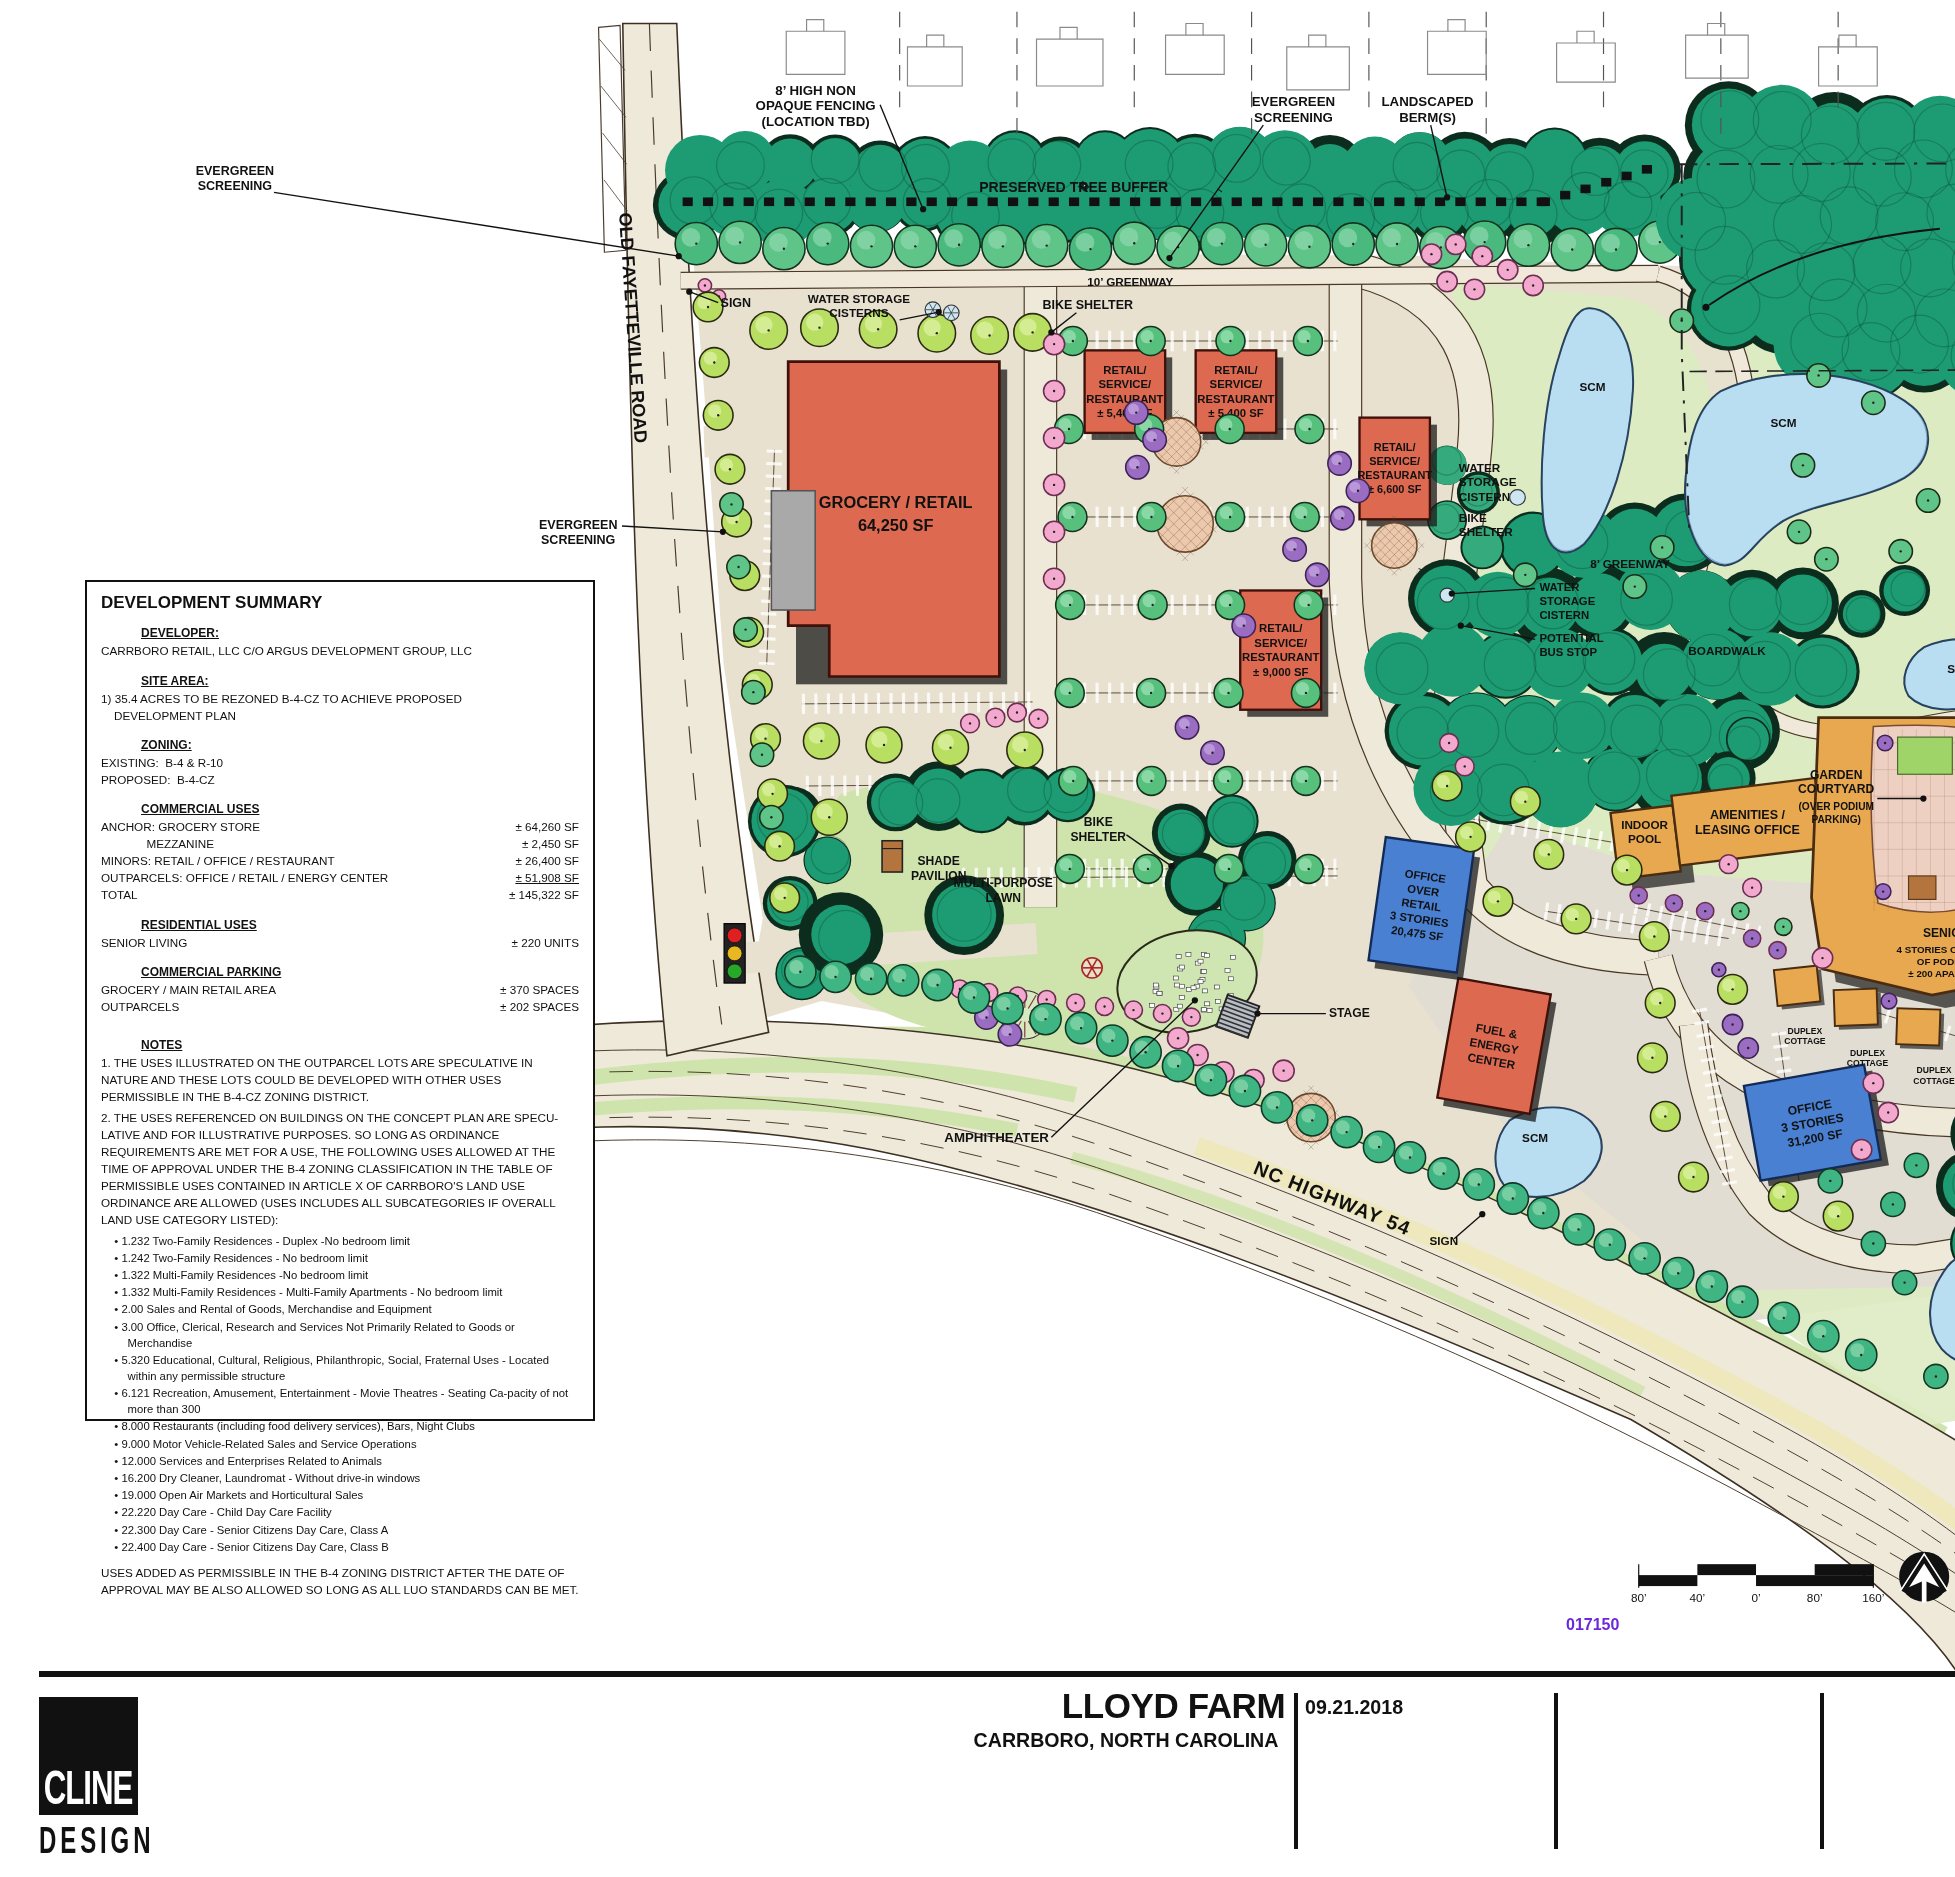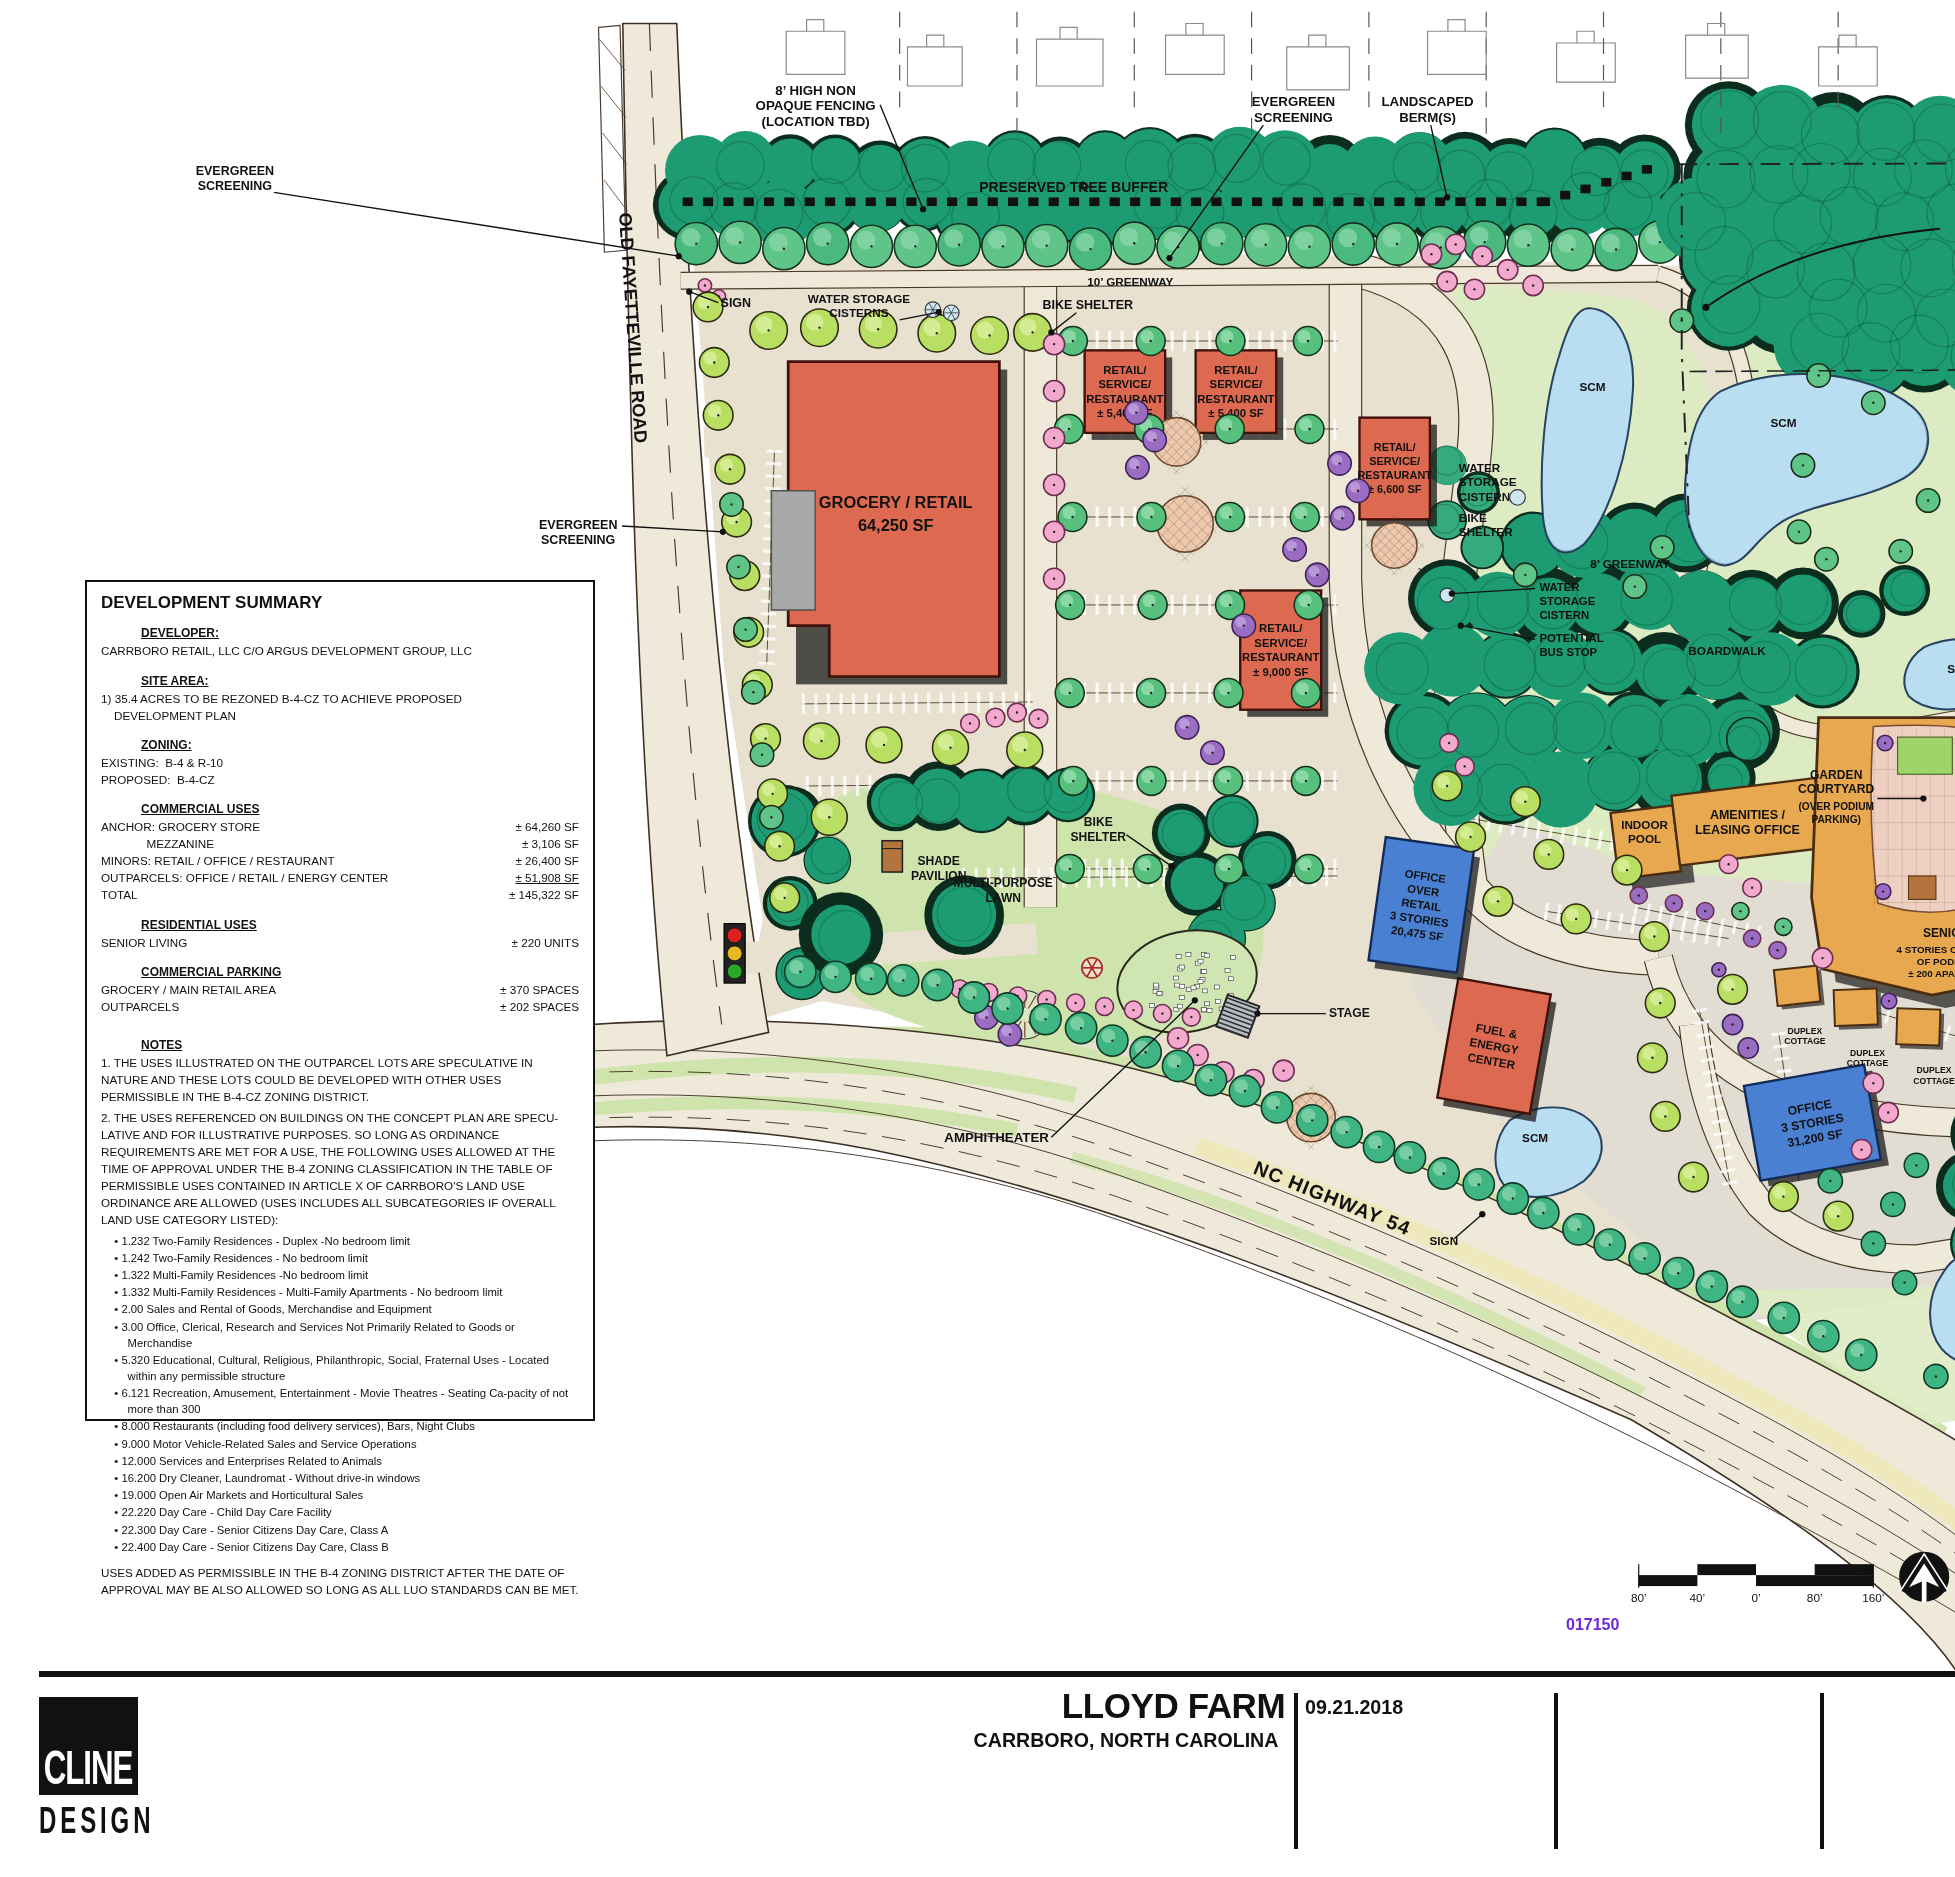--- a/index.html
+++ b/index.html
@@ -11,21 +11,21 @@
 #sumbox .h0 { font-size:17px; font-weight:bold; margin-bottom:9.4px; }
 #sumbox .h1 { font-size:12px; font-weight:bold; text-decoration:underline; margin-top:13.3px; margin-bottom:3.1px;margin-left:40px; }
 #sumbox .b { font-size:11.7px; line-height:1.45; margin-bottom:3.9px; }
 #sumbox .li { font-size:11.3px; line-height:1.42; margin-left:13.3px; text-indent:-13.3px; padding-left:13.3px; margin-bottom:1.2px; }
 #sumbox .li::before { content:"\2022   "; }
 #sumbox .r { display:flex; justify-content:space-between; }
 #sumbox .bold { font-weight:normal; }
 #sumbox .u { text-decoration:underline; }
 #titlebar { position:absolute; left:39px; top:1671px; width:2777px; height:6.3px; background:#111; }
 #logo { position:absolute; left:39px; top:1697px; }
-#logobox { width:99px; height:98px; background:#111; color:#fff; font-weight:bold;
+#logobox { width:99px; height:118px; background:#111; color:#fff; font-weight:bold;
   font-size:34px; letter-spacing:-1.2px; display:flex; align-items:flex-end; justify-content:center;
   overflow:hidden; }
 #logobox span { display:block; transform:scale(0.92,1.42); transform-origin:center bottom; }
 #logodesign { width:99px; text-align:center; color:#111; font-weight:bold; font-size:24px;
   letter-spacing:3.9px; transform:scale(1,1.5); transform-origin:center top; margin-top:4.7px; }
 #t-lloyd { position:absolute; left:1025px; top:1686px; width:297px; text-align:center; white-space:nowrap;
   font-size:35px; font-weight:bold; color:#111; letter-spacing:-0.4px; }
 #t-carr { position:absolute; left:958px; top:1729px; width:336px; text-align:center; white-space:nowrap;
   font-size:19.6px; font-weight:bold; color:#111; }
 .vdiv { position:absolute; top:1693px; width:3.9px; height:156px; background:#111; }
@@ -1890,21 +1890,21 @@
 <div class="h1">ZONING:</div>
 <div class="b">EXISTING:&nbsp; B-4 &amp; R-10<br>PROPOSED:&nbsp; B-4-CZ</div>
 <div class="h1">COMMERCIAL USES</div>
 <div class="b">
         <span class="r">
           <span>ANCHOR: GROCERY STORE</span>
           <span>± 64,260 SF</span>
         </span>
 <span class="r">
           <span>&nbsp;&nbsp;&nbsp;&nbsp;&nbsp;&nbsp;&nbsp;&nbsp;&nbsp;&nbsp;&nbsp;&nbsp;&nbsp;&nbsp;MEZZANINE</span>
-          <span>± 3,106 SF</span>
+          <span>± 2,450 SF</span>
         </span>
 <span class="r">
           <span>MINORS: RETAIL / OFFICE / RESTAURANT</span>
           <span>± 26,400 SF</span>
         </span>
 <span class="r">
           <span>OUTPARCELS: OFFICE / RETAIL / ENERGY CENTER</span>
           <span class="u">± 51,908 SF</span>
         </span>
 <span class="r bold">

